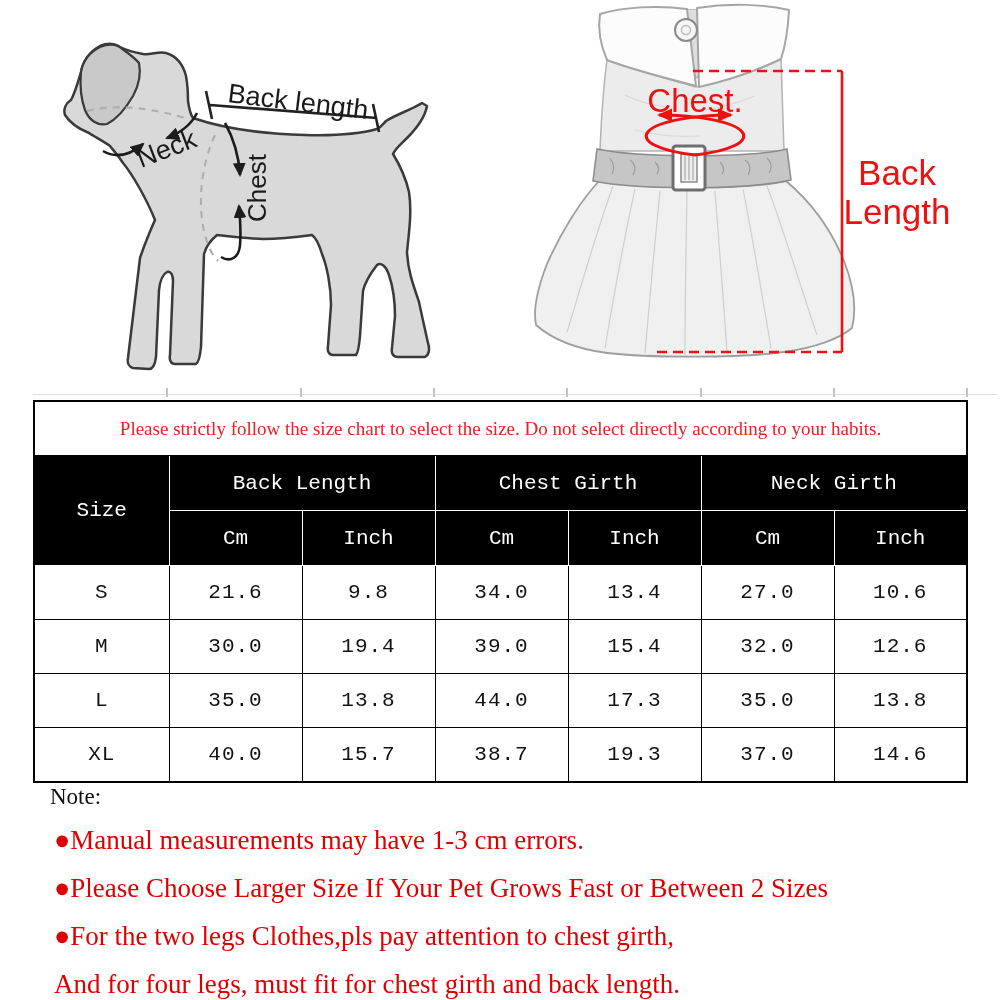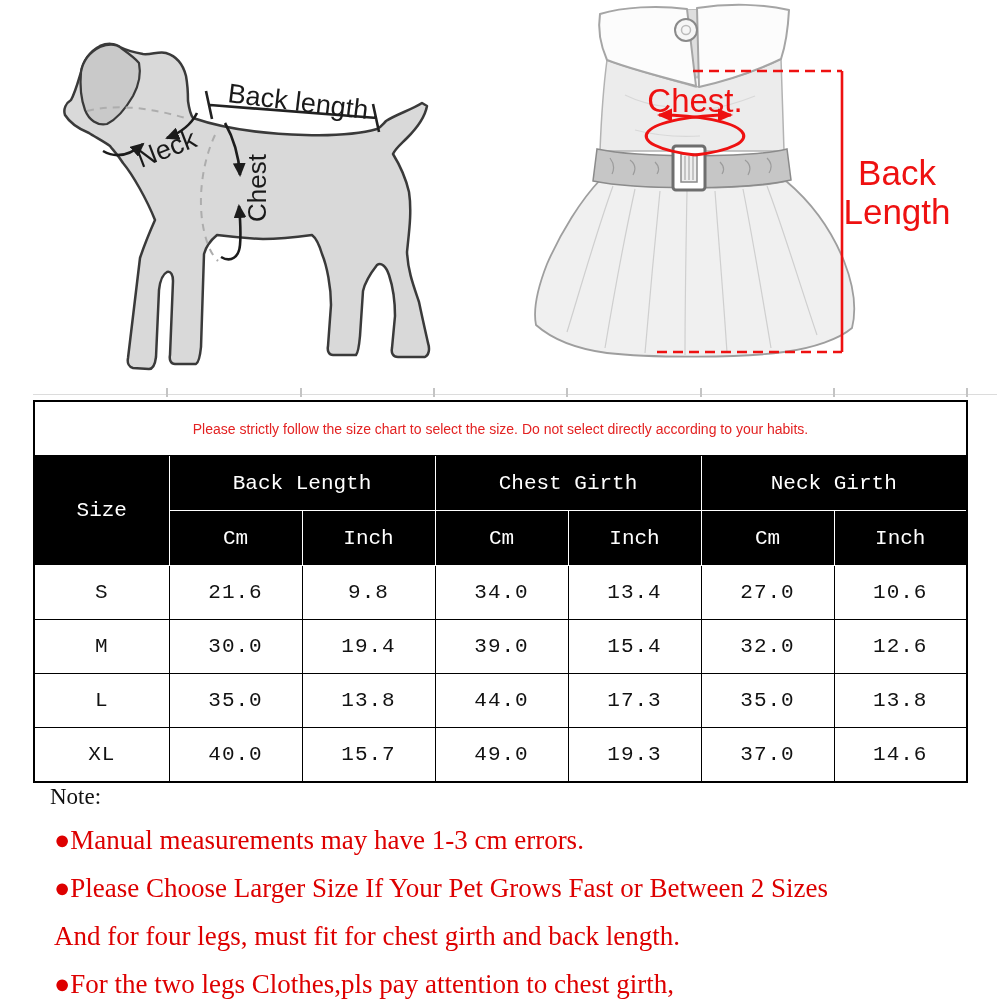--- a/index.html
+++ b/index.html
@@ -17,21 +17,21 @@
   
   .hairline{position:absolute;top:394px;left:33px;width:964px;height:1px;background:#dcdcdc;}
   .hair-tick{position:absolute;top:388px;width:2px;height:9px;background:#c4c4c4;}
 
   
   .size-table{position:absolute;left:33px;top:400px;width:933px;border-collapse:collapse;
               table-layout:fixed;border:2px solid #000;
               font-family:"Liberation Mono","DejaVu Sans Mono",monospace;}
   .size-table td,.size-table th{overflow:hidden;}
   .banner-cell{height:51px;border:1px solid #000;text-align:center;
-               font-family:Liberation Sans, sans-serif;font-size:14px;
+               font-family:Liberation Serif, serif;font-size:19px;
                color:var(--banner-red);font-weight:400;}
   .size-table th{background:var(--header-bg);color:var(--header-fg);border:1px solid #fff;
                  font-weight:400;font-size:21px;height:52px;}
   .size-table td.cell{border:1px solid #000;text-align:center;font-size:21px;color:#121212;
                       height:51px;letter-spacing:1px;}
 
   
   .notes{position:absolute;left:50px;top:784px;width:920px;
          font-family:"Liberation Serif",serif;font-weight:normal;}
   .note-title{font-size:23px;color:#111;margin:0 0 15px 0;}
@@ -247,29 +247,29 @@
       <td class="cell">13.8</td>
       <td class="cell">44.0</td>
       <td class="cell">17.3</td>
       <td class="cell">35.0</td>
       <td class="cell">13.8</td>
     </tr>
     <tr>
       <td class="cell">XL</td>
       <td class="cell">40.0</td>
       <td class="cell">15.7</td>
-      <td class="cell">49.0</td>
+      <td class="cell">38.7</td>
       <td class="cell">19.3</td>
       <td class="cell">37.0</td>
       <td class="cell">14.6</td>
     </tr>
   </tbody>
     </table>
 
   <div class="notes">
     <p class="note-title">Note:</p>
     <p class="note-line">●Manual measurements may have 1-3 cm errors.</p>
     <p class="note-line">●Please Choose Larger Size If Your Pet Grows Fast or Between 2 Sizes</p>
+    <p class="note-line">●For the two legs Clothes,pls pay attention to chest girth,</p>
     <p class="note-line">And for four legs, must fit for chest girth and back length.</p>
-    <p class="note-line">●For the two legs Clothes,pls pay attention to chest girth,</p>
   </div>
 
 </div>
 
 </body></html>

